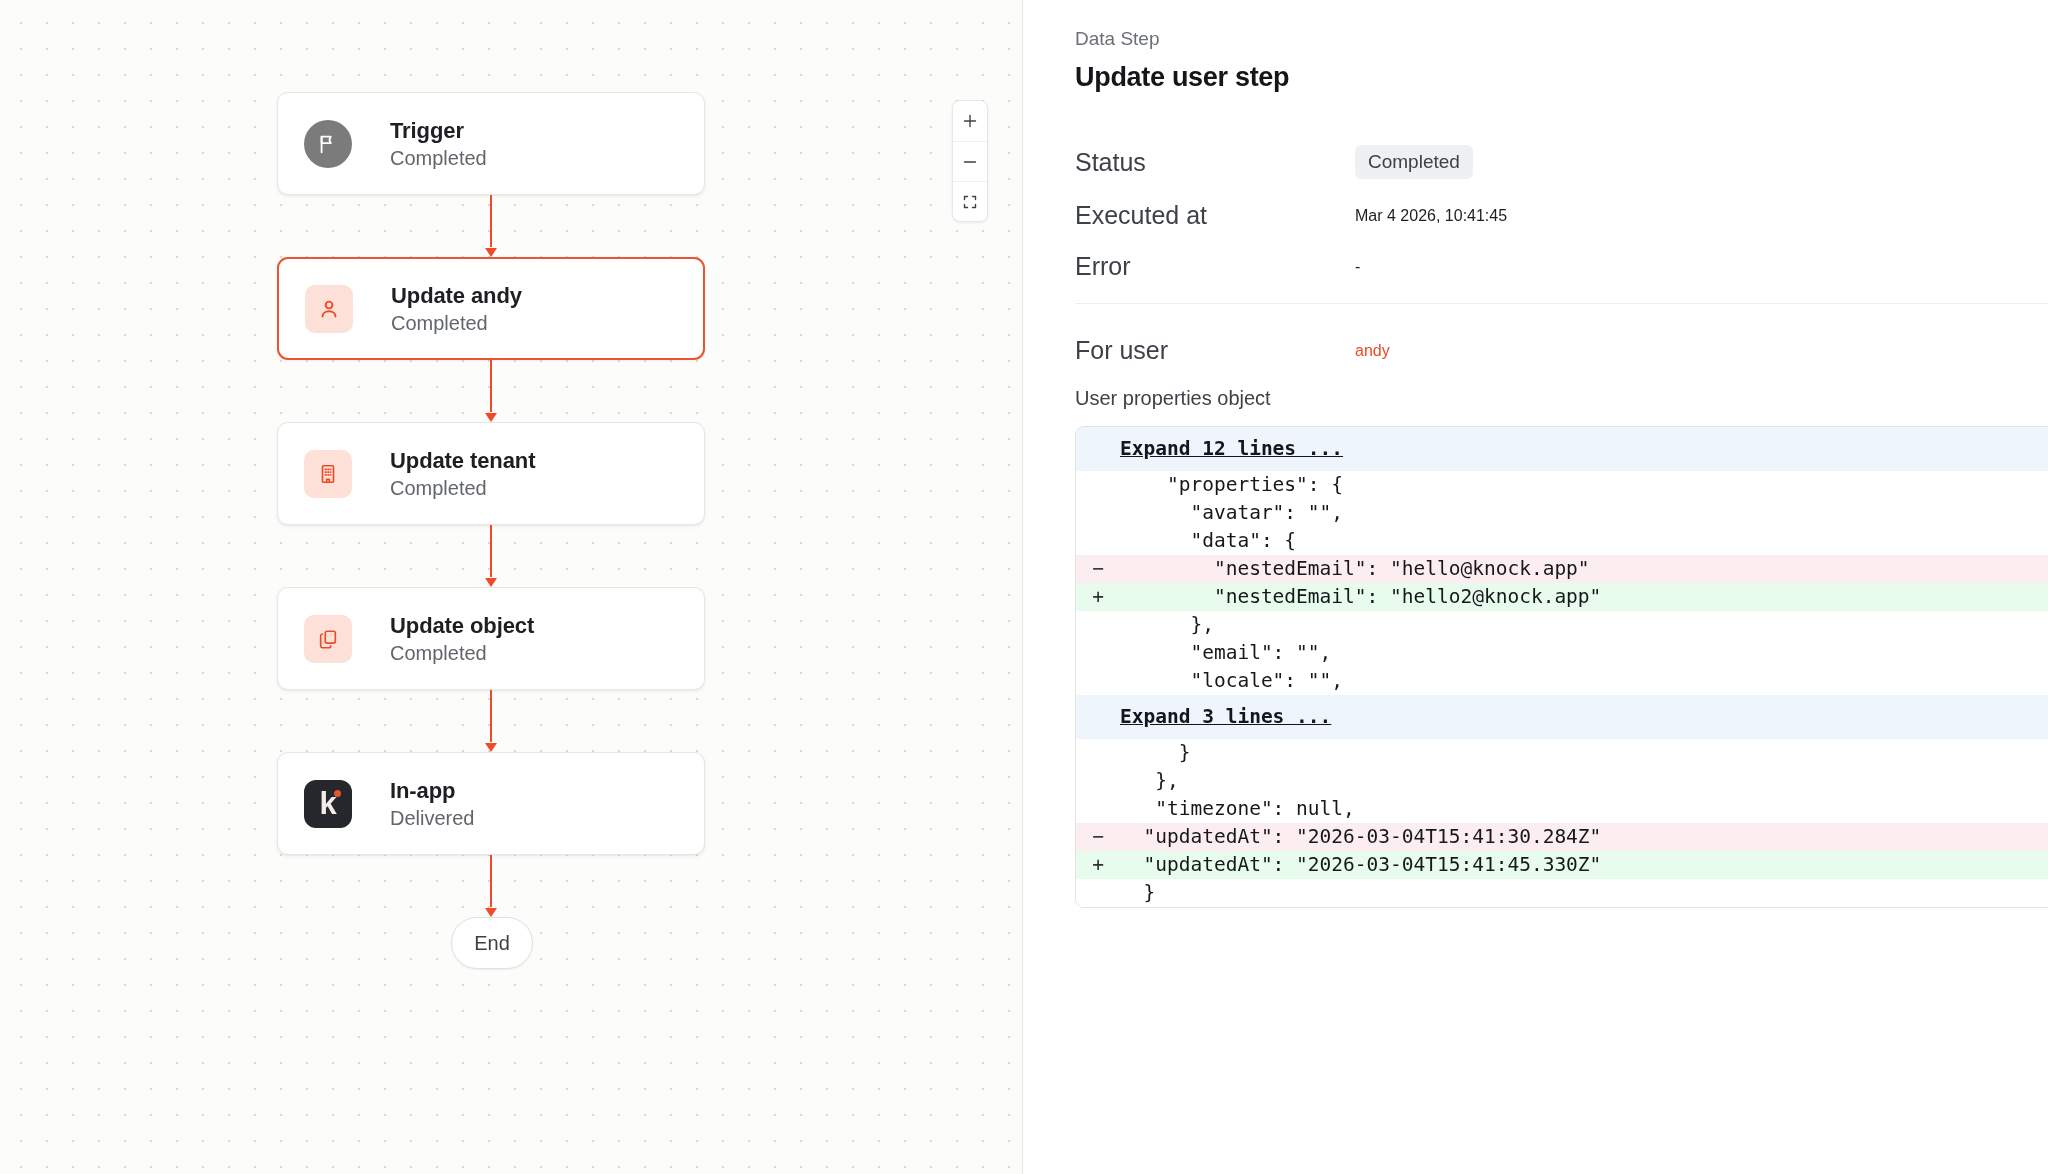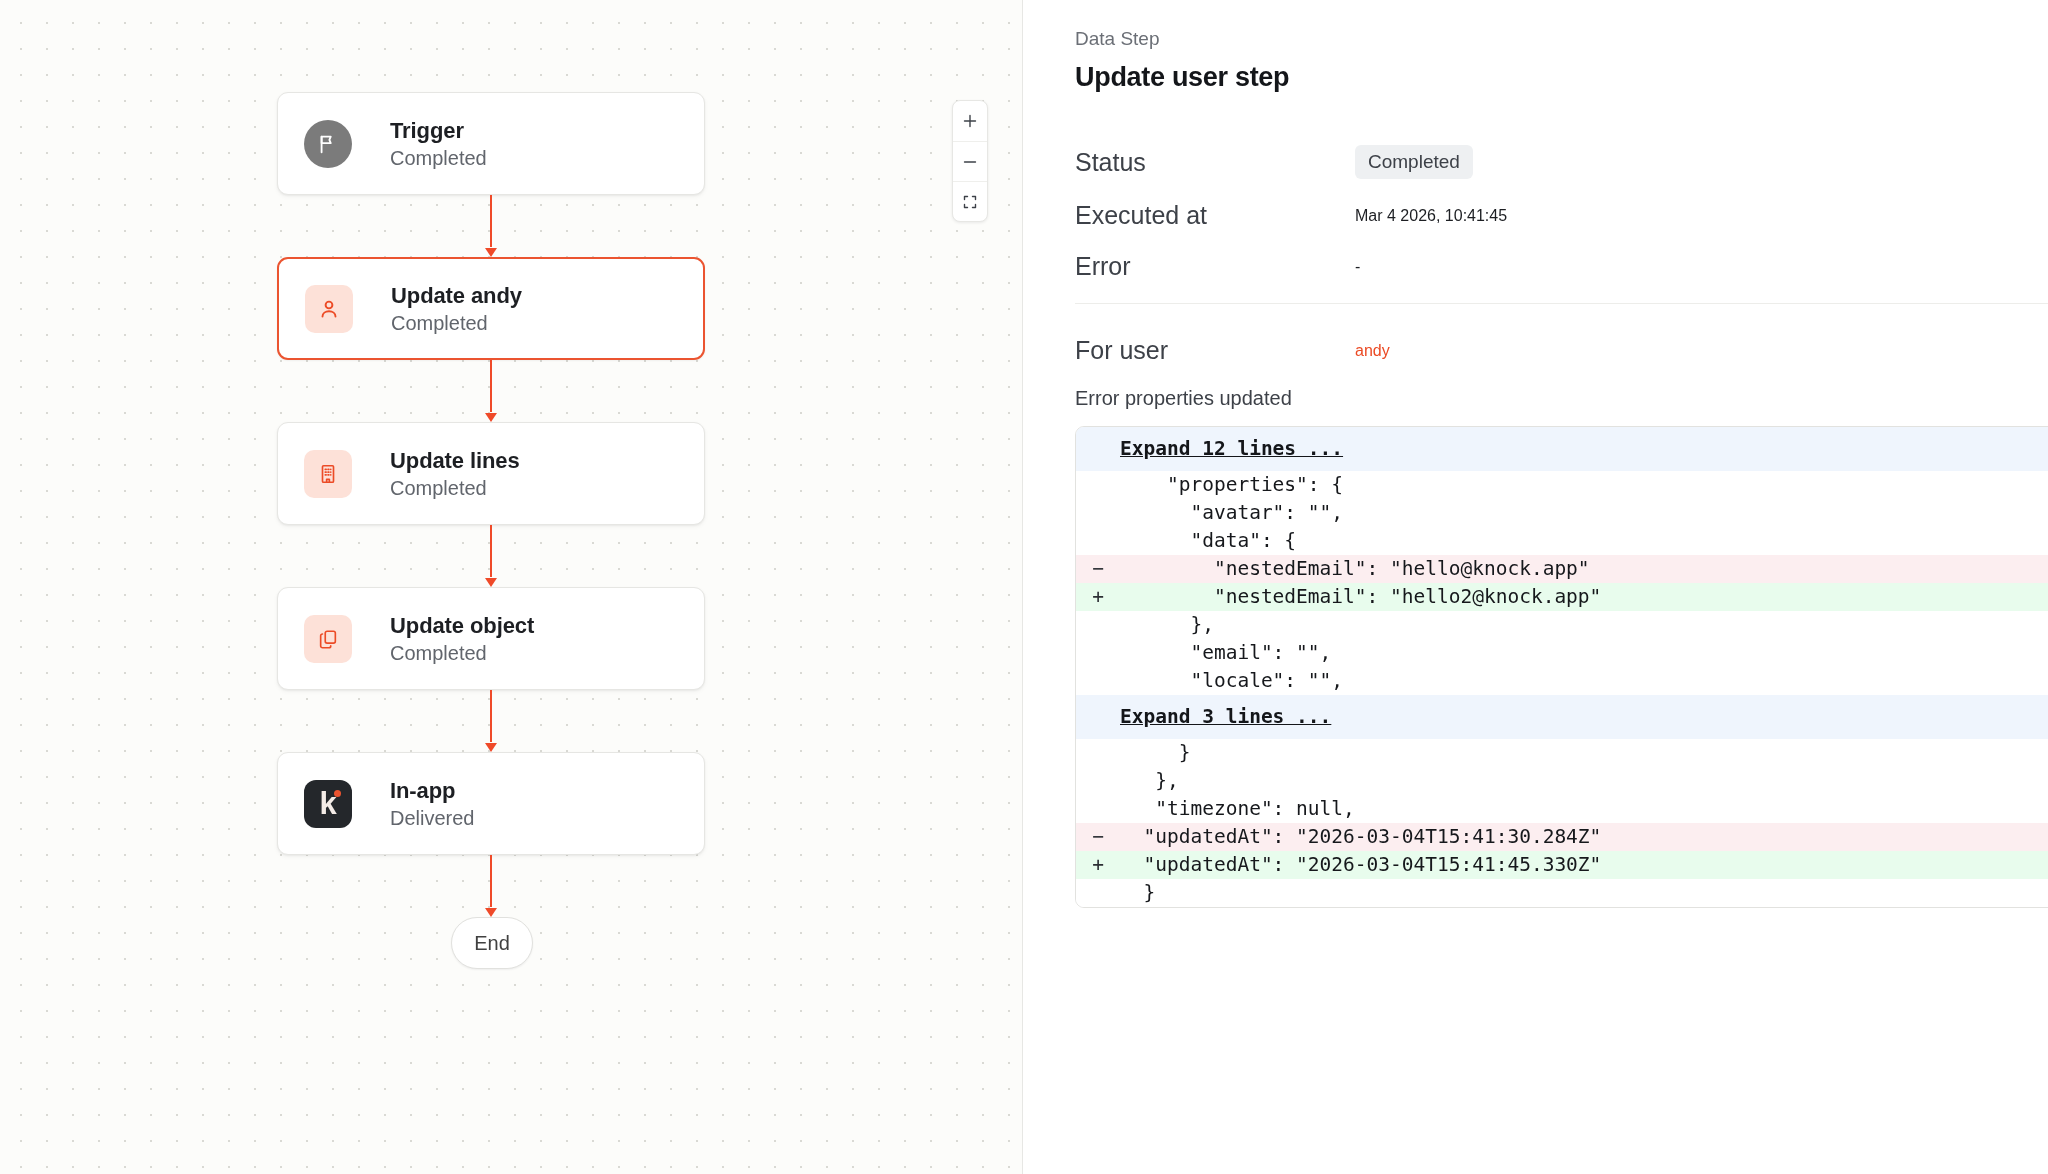--- a/index.html
+++ b/index.html
@@ -267,21 +267,21 @@
 
       <div class="node">
         <div class="node-icon icon-soft">
           <svg width="22" height="22" viewBox="0 0 24 24" fill="none" stroke="#ec4b26" stroke-width="1.8" stroke-linecap="round" stroke-linejoin="round">
             <rect x="6" y="3" width="12" height="18" rx="1.2"></rect>
             <path d="M10.5 21v-3.2h3V21"></path>
             <path d="M9 7h1M12 7h1M15 7h0M9 10h1M12 10h1M15 10h0M9 13h1M12 13h1M15 13h0"></path>
           </svg>
         </div>
         <div class="node-text">
-          <div class="node-title">Update lines</div>
+          <div class="node-title">Update tenant</div>
           <div class="node-sub">Completed</div>
         </div>
       </div>
 
       <div class="connector">
         <div class="line"></div>
         <div class="arrow"></div>
       </div>
 
       <div class="node">
@@ -363,21 +363,21 @@
       <div class="kv-val">-</div>
     </div>
 
     <div class="divider"></div>
 
     <div class="kv-row">
       <div class="kv-key">For user</div>
       <div class="kv-val accent">andy</div>
     </div>
 
-    <div class="section-label">Error properties updated</div>
+    <div class="section-label">User properties object</div>
 
     <div class="diff" id="diff-block">
         <div class="diff-line expand"><span class="diff-gutter"></span><span class="diff-code">Expand 12 lines ...</span></div>
         <div class="diff-line ctx"><span class="diff-gutter"></span><span class="diff-code">    "properties": {</span></div>
         <div class="diff-line ctx"><span class="diff-gutter"></span><span class="diff-code">      "avatar": "",</span></div>
         <div class="diff-line ctx"><span class="diff-gutter"></span><span class="diff-code">      "data": {</span></div>
         <div class="diff-line del"><span class="diff-gutter">−</span><span class="diff-code">        "nestedEmail": "hello@knock.app"</span></div>
         <div class="diff-line add"><span class="diff-gutter">+</span><span class="diff-code">        "nestedEmail": "hello2@knock.app"</span></div>
         <div class="diff-line ctx"><span class="diff-gutter"></span><span class="diff-code">      },</span></div>
         <div class="diff-line ctx"><span class="diff-gutter"></span><span class="diff-code">      "email": "",</span></div>

